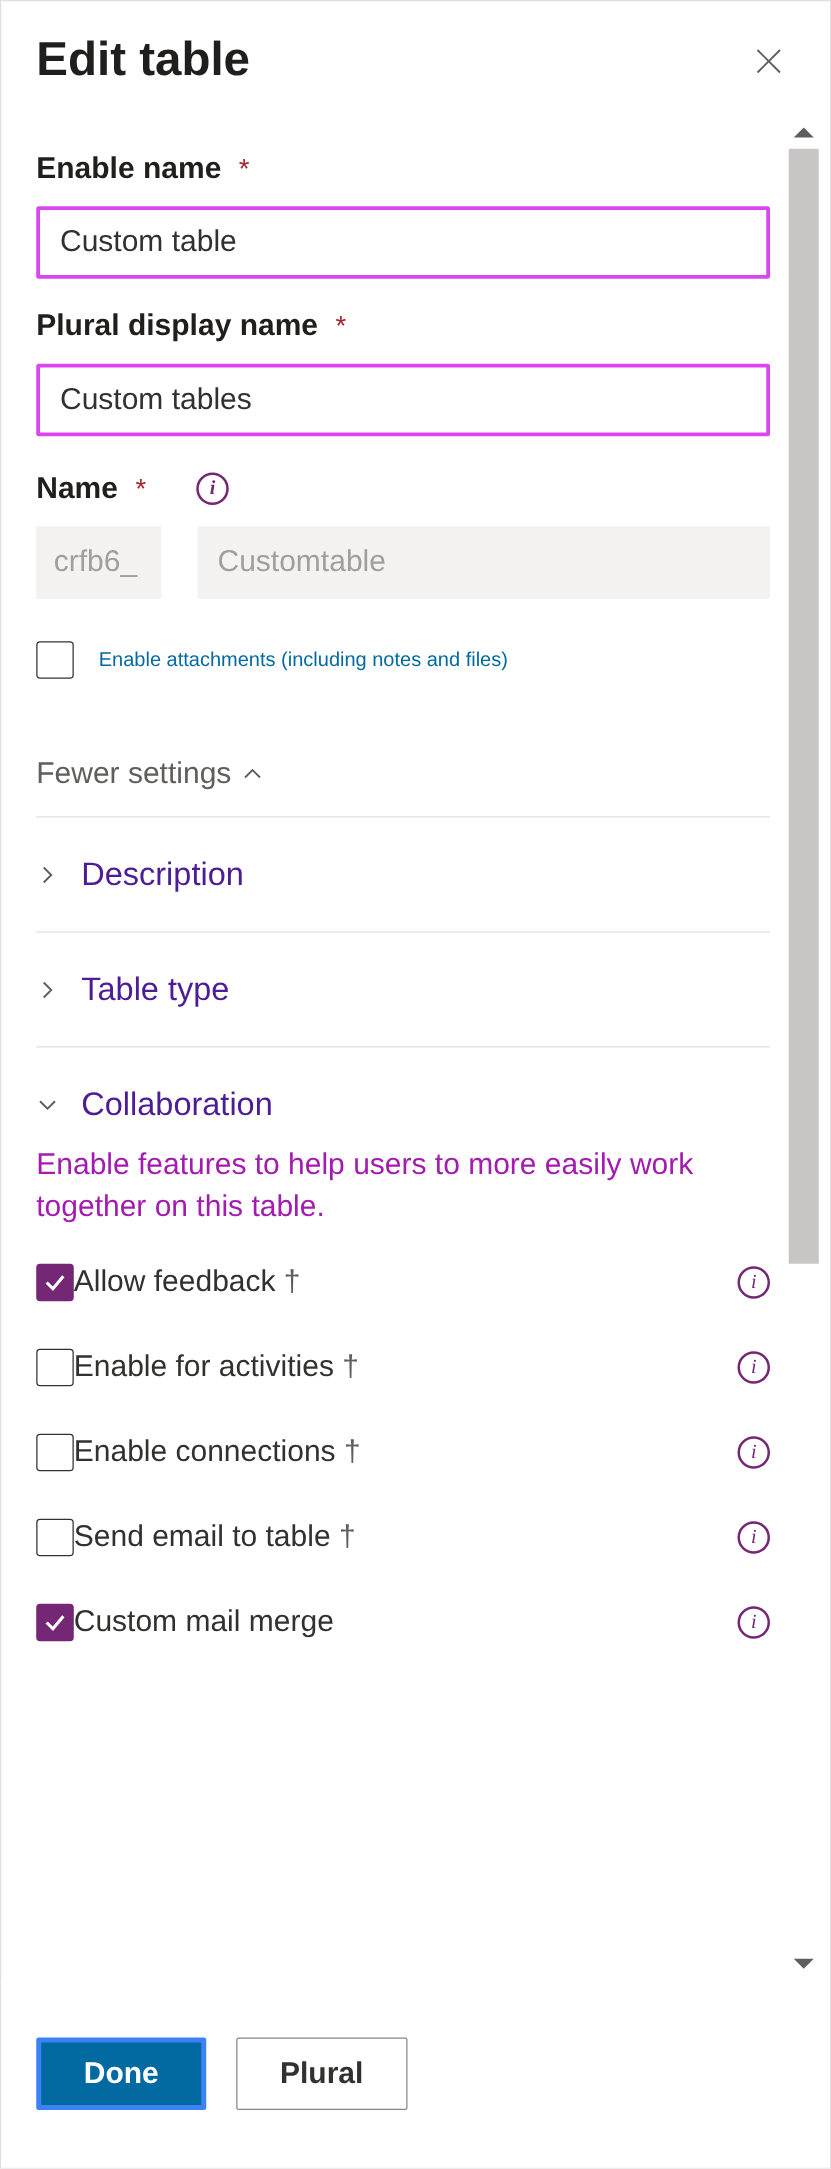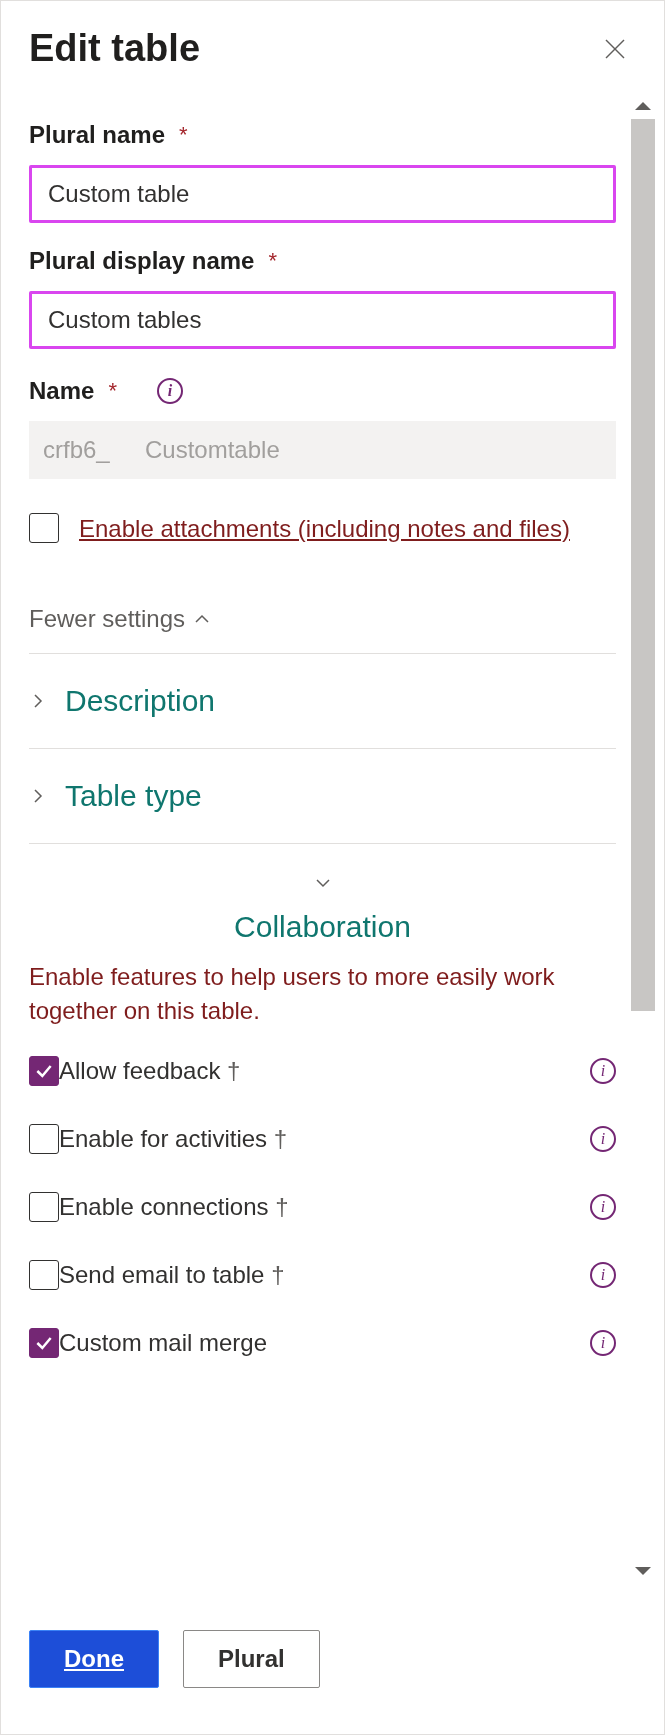--- a/index.html
+++ b/index.html
@@ -10,50 +10,50 @@
   .close-btn { width: 42px; height: 42px; display: flex; align-items: center; justify-content: center; cursor: pointer; background: none; border: none; }
   .close-x { width: 24px; height: 24px; }
 
   .scroll-area { position: absolute; top: 92px; bottom: 150px; left: 0; right: 42px; padding: 10px 6px 0 28px; overflow: hidden; }
 
   .field-group { margin-top: 18px; margin-bottom: 8px; }
   .field-label { font-size: 24px; font-weight: 600; color: #201f1e; display: flex; align-items: center; gap: 10px; }
   .req { color: #a4262c; font-size: 22px; margin-left: 4px; font-weight: 400; }
   .text-input { width: 100%; height: 58px; border: 3px solid #d946ef; border-radius: 2px; padding: 0 16px; font-size: 24px; color: #323130; margin-top: 16px; background:#fff; }
 
-  .name-row { display: flex; margin-top: 16px; }
+  .name-row { display: flex; margin-top: 16px; gap: 29px; }
   .prefix-box { width: 100px; height: 58px; background: #f3f2f1; border: none; display: flex; align-items: center; padding: 0 14px; font-size: 24px; color: #a19f9d; }
   .name-box { flex: 1; height: 58px; background: #f3f2f1; border: none; padding: 0 16px; font-size: 24px; color: #a19f9d; display: flex; align-items: center; }
 
   .info-icon { width: 26px; height: 26px; border: 2px solid #742774; border-radius: 50%; display: inline-flex; align-items: center; justify-content: center; color: #742774; font-size: 16px; font-family: Georgia, serif; font-style: italic; line-height: 1; cursor: pointer; flex-shrink: 0; }
 
   .check-row { display: flex; align-items: flex-start; gap: 20px; margin-top: 34px; }
   .checkbox { width: 30px; height: 30px; border: 1.5px solid #323130; border-radius: 3px; flex-shrink: 0; cursor: pointer; display: flex; align-items: center; justify-content: center; background: #fff; }
   .checkbox.checked { background: #742774; border-color: #742774; }
   .checkbox.checked svg { display: block; }
   .checkbox svg { display: none; width: 20px; height: 20px; }
-  .check-label { font-size: 24px; color: #7f1d1d; line-height: 32px; flex: 1; text-decoration: underline; }
+  .check-label { font-size: 16px; color: #0369a1; line-height: 32px; flex: 1; }
 
   .fewer-settings { margin-top: 60px; margin-bottom: 20px; display: flex; align-items: center; gap: 8px; font-size: 24px; color: #605e5c; cursor: pointer; text-align: center; }
   .chevron-up { width: 18px; height: 18px; }
 
   .section { border-top: 1px solid #e1dfdd; padding: 30px 0; display: flex; align-items: center; gap: 18px; cursor: pointer; }
-  .section-title { font-size: 30px; color: #0f766e; }
+  .section-title { font-size: 26px; color: #4c1d95; }
   .chevron-right, .chevron-down { width: 18px; height: 18px; flex-shrink:0; }
 
-  .collab-desc { font-size: 24px; color: #7f1d1d; line-height: 34px; margin-top: -6px; margin-bottom: 28px; }
+  .collab-desc { font-size: 24px; color: #a21caf; line-height: 34px; margin-top: -6px; margin-bottom: 28px; }
 
   .collab-item { display: flex; align-items: center; margin-bottom: 38px; }
   .collab-label { flex: 1; font-size: 24px; color: #323130; }
   .dagger { color: #605e5c; }
   .collab-info { margin-left:auto; }
 
   .footer { position: absolute; left: 0; right: 0; bottom: 0; height: 150px; display: flex; align-items: center; gap: 24px; padding: 0 28px; background: #fff; }
   .btn { height: 58px; padding: 0 34px; font-size: 24px; font-weight: 600; border-radius: 2px; cursor: pointer; }
-  .btn-primary { background: #1d4ed8; color: #fff; border: 1px solid #3b82f6; text-decoration: underline; }
+  .btn-primary { background: #0369a1; color: #fff; border: 4px solid #3b82f6; }
   .btn-secondary { background: #fff; color: #323130; border: 1px solid #8a8886; }
 
   
   .scrollbar { position: absolute; top: 92px; right: 0; width: 42px; bottom: 150px; background: #fff; }
   .scrollbar-track { position: absolute; top: 26px; bottom: 26px; left: 0; right: 0; }
   .scrollbar-thumb { position: absolute; top: 0; left: 9px; width: 24px; height: 62%; background: #c8c6c4; }
   .scrollbar-arrow { position: absolute; left: 0; width: 42px; height: 26px; display: flex; align-items: center; justify-content: center; cursor: pointer; }
   .scrollbar-arrow.up { top: 0; }
   .scrollbar-arrow.down { bottom: 0; }
   .sb-tri { width: 0; height: 0; border-left: 8px solid transparent; border-right: 8px solid transparent; }
@@ -72,21 +72,21 @@
           <line x1="3" y1="3" x2="21" y2="21"></line>
           <line x1="21" y1="3" x2="3" y2="21"></line>
         </svg>
     </button>
   </div>
 
   <div class="scroll-area">
 
     <div class="field-group">
       <label class="field-label">
-        <span>Plural name</span>
+        <span>Enable name</span>
         <span class="req">*</span>
       </label>
       <input type="text" class="text-input" value="Custom table" style="">
     </div>
 
     <div class="field-group" style="margin-top:24px;">
       <label class="field-label">
         <span>Plural display name</span>
         <span class="req">*</span>
       </label>
@@ -127,21 +127,21 @@
       <div class="section-title">Description</div>
     </div>
 
     <div class="section">
       <svg class="chevron-right" viewBox="0 0 24 24" stroke="#605e5c" stroke-width="2" fill="none">
           <polyline points="8,4 16,12 8,20"></polyline>
         </svg>
       <div class="section-title">Table type</div>
     </div>
 
-    <div class="section" style="border-bottom:none; padding-bottom:22px;flex-direction:column;">
+    <div class="section" style="border-bottom:none; padding-bottom:22px;">
       <svg class="chevron-down" viewBox="0 0 24 24" stroke="#605e5c" stroke-width="2" fill="none">
           <polyline points="4,8 12,16 20,8"></polyline>
         </svg>
       <div class="section-title">Collaboration</div>
     </div>
 
     <div class="collab-desc">Enable features to help users to more easily work together on this table.</div>
 
     <div id="collab-list">
         <div class="collab-item">

